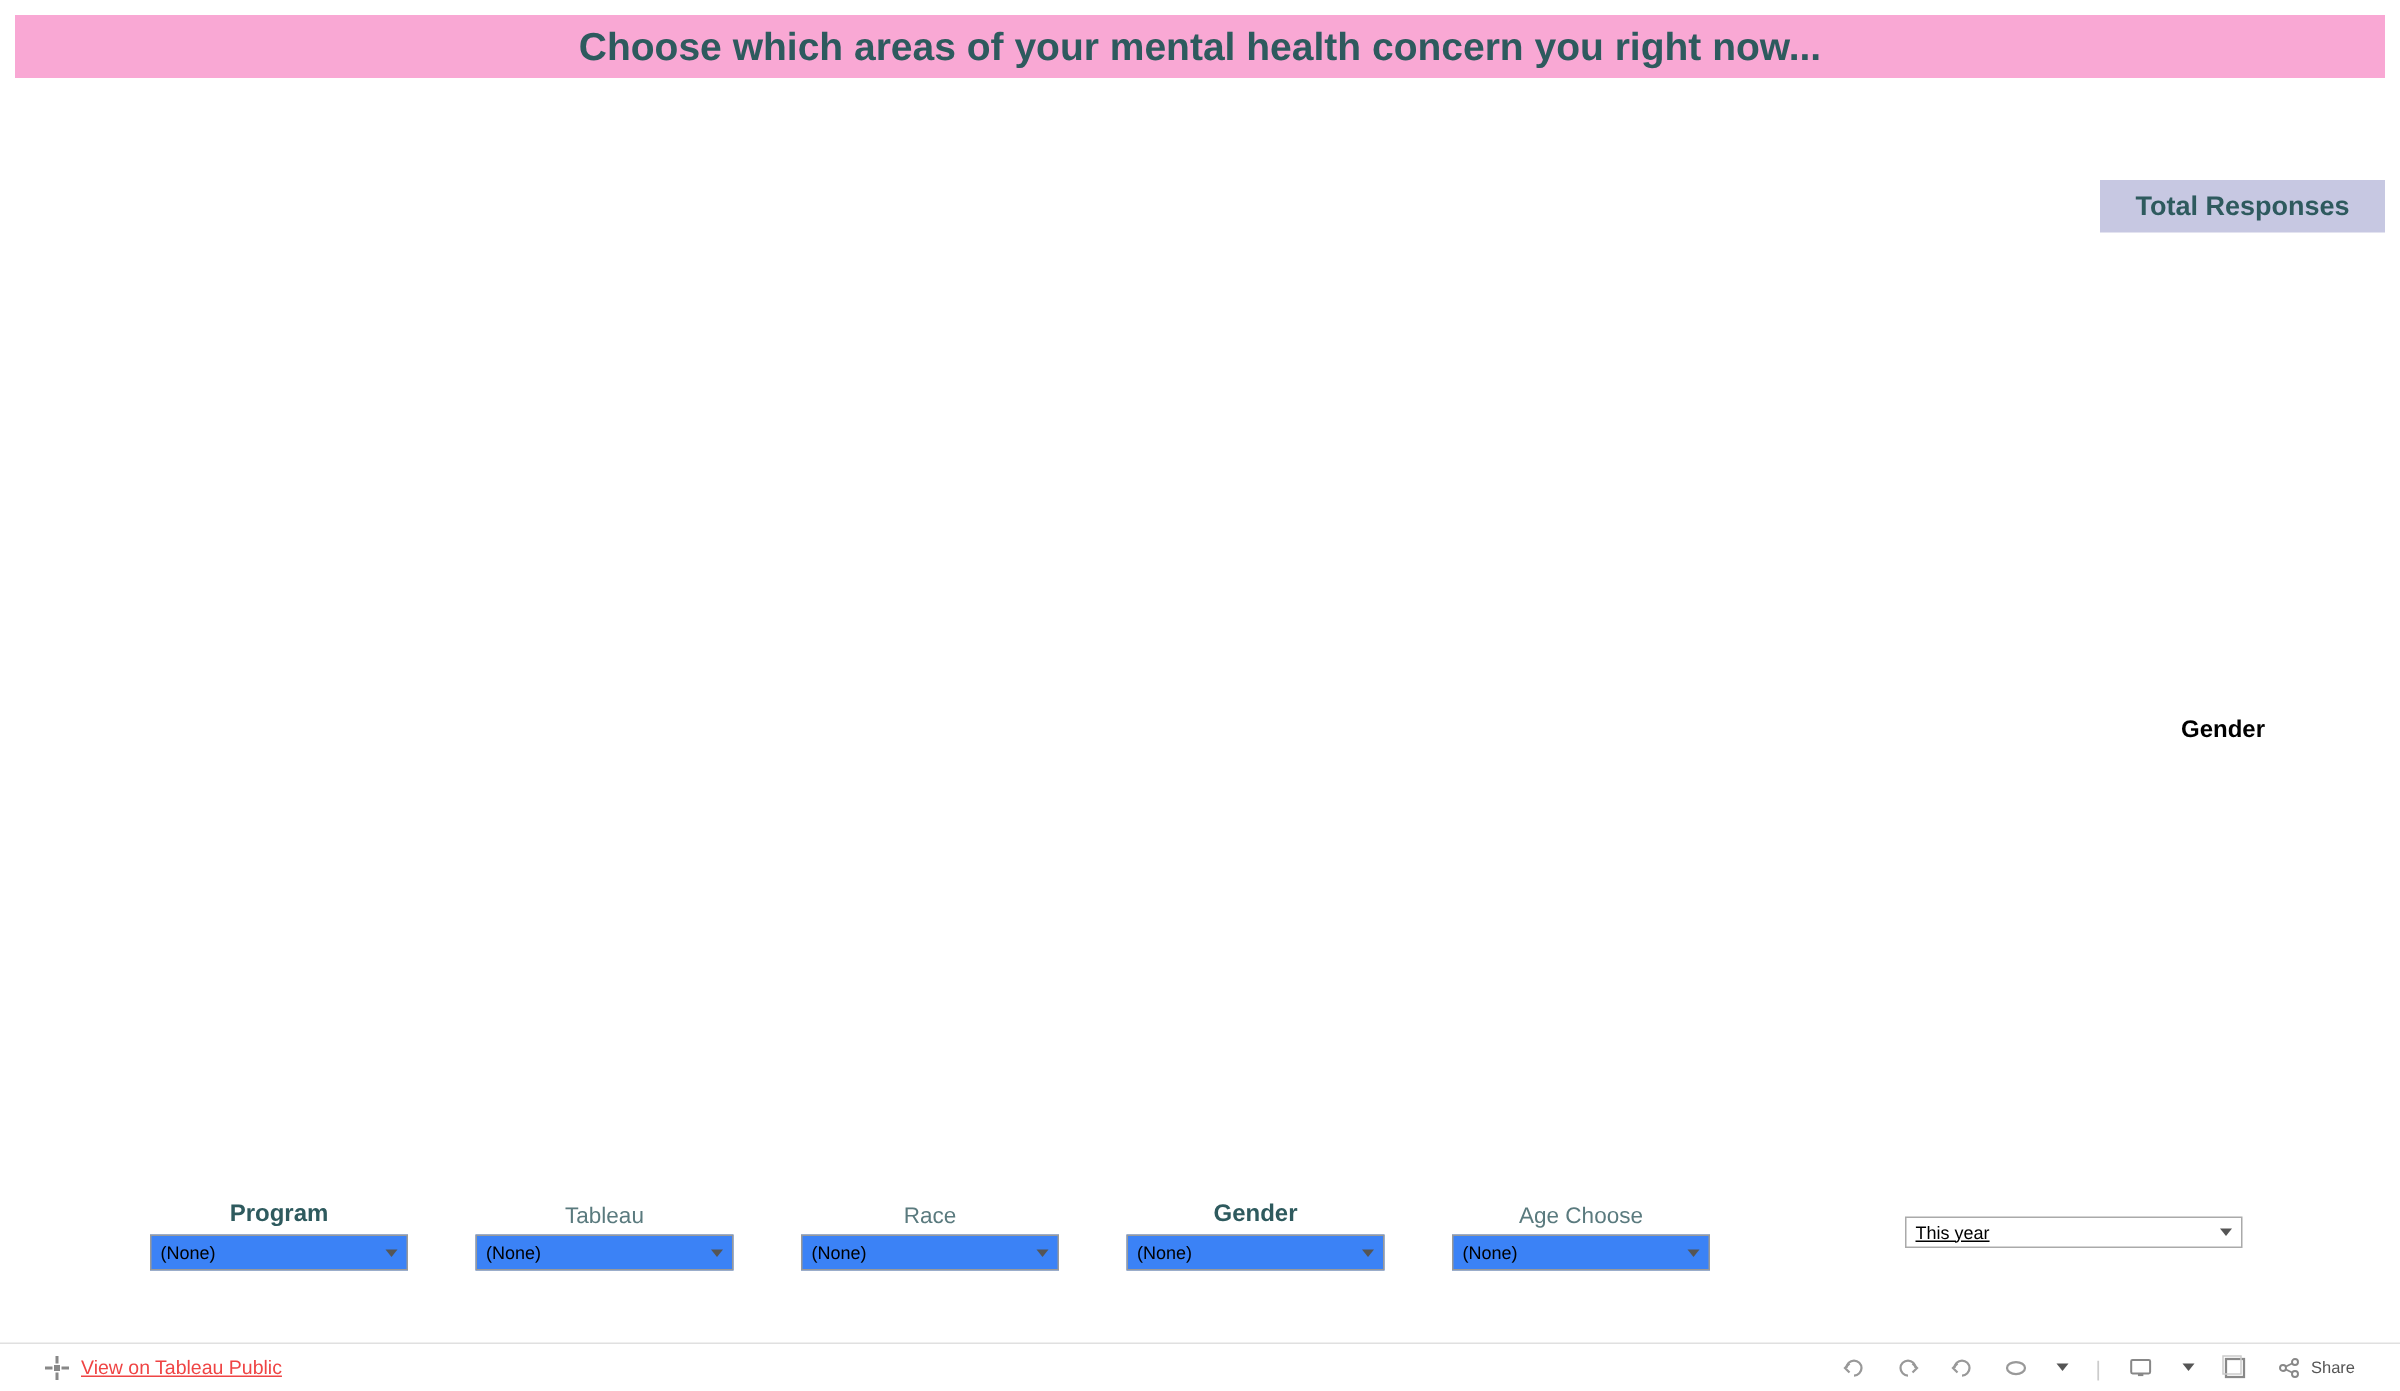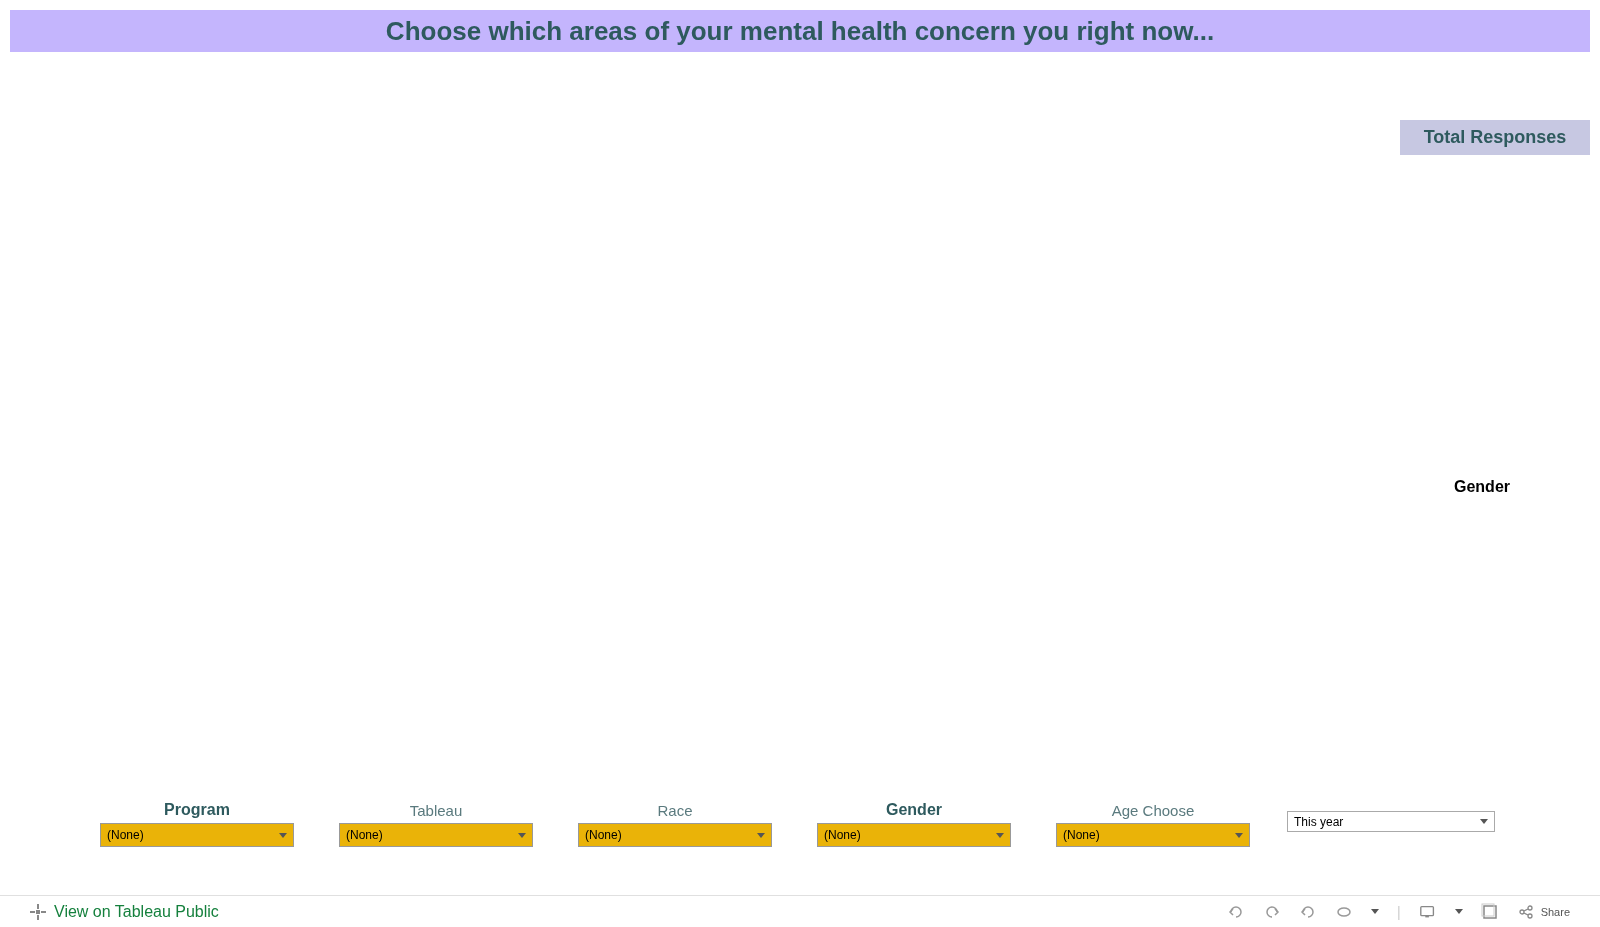--- a/index.html
+++ b/index.html
@@ -14,21 +14,21 @@
       height: 927px;
       position: relative;
       overflow: hidden;
     }
     .title-bar {
       position: absolute;
       top: 10px;
       left: 10px;
       right: 10px;
       height: 42px;
-      background: #c4b5fd;
+      background: #f9a8d4;
       display: flex;
       align-items: center;
       justify-content: center;
     }
     .title-text {
       font-size: 26px;
       font-weight: bold;
       color: #2e5a5e;
     }
     .total-responses-box {
@@ -75,43 +75,44 @@
       color: #2e5a5e;
       margin-bottom: 4px;
     }
     .filter-label-light {
       font-size: 15px;
       font-weight: normal;
       color: #5a7a7e;
       margin-bottom: 4px;
     }
     .dropdown {
-      width: 194px;
+      width: 172px;
       height: 23px;
       border: 1px solid #999;
-      background: #eab308;
+      background: #3b82f6;
       font-size: 12px;
       padding: 11px 6px;
       display: flex;
       align-items: center;
       justify-content: space-between;
       cursor: pointer;
       position: relative;
     }
     .dropdown-small {
-      width: 208px;
+      width: 225px;
       height: 21px;
       border: 1px solid #aaa;
       background: #fff;
       font-size: 12px;
       padding: 0 6px;
       display: flex;
       align-items: center;
       justify-content: space-between;
       cursor: pointer;
+      text-decoration: underline;
     }
     .dropdown-arrow {
       width: 0;
       height: 0;
       border-left: 4px solid transparent;
       border-right: 4px solid transparent;
       border-top: 5px solid #555;
     }
     .time-filter {
       position: absolute;
@@ -138,23 +139,24 @@
     }
     .tableau-icon {
       width: 16px;
       height: 16px;
       display: flex;
       align-items: center;
       justify-content: center;
       color: #666;
     }
     .toolbar-link {
-      font-size: 16px;
-      color: #15803d;
-      cursor: pointer;
+      font-size: 13px;
+      color: #ef4444;
+      cursor: pointer;
+      text-decoration: underline;
     }
     .toolbar-right {
       display: flex;
       align-items: center;
       gap: 18px;
     }
     .toolbar-icon {
       width: 18px;
       height: 18px;
       display: flex;

